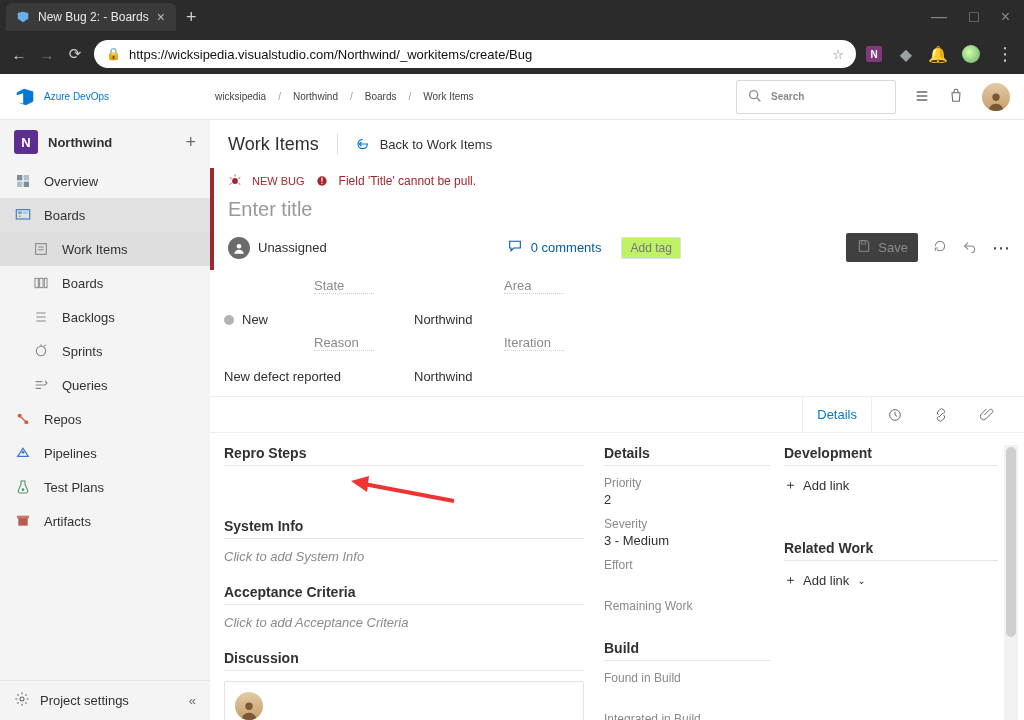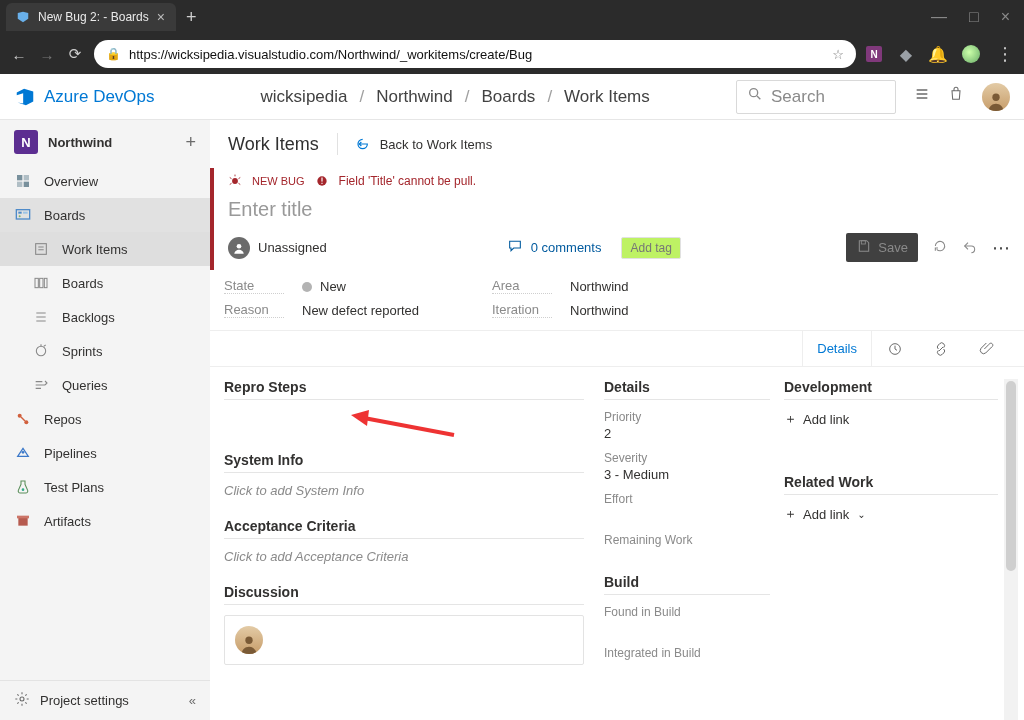--- a/index.html
+++ b/index.html
@@ -19,27 +19,27 @@
   .omnibox .lock { color:#4a4a4a; font-size:12px; margin-right:8px; }
   .omnibox .url-dim { color:#111; }
   .omnibox .star { margin-left:auto; color:#7a7a7a; }
   .exticons { display:flex; gap:16px; align-items:center; }
   .ext { width:16px; height:16px; display:inline-flex; align-items:center; justify-content:center; }
   .ext.onenote { background:#80397b; border-radius:2px; font-size:10px; color:#fff; font-weight:700; }
   .avatar-sm { width:18px; height:18px; border-radius:50%; background: radial-gradient(circle at 40% 40%, #cfa, #6a6); }
   .kebab { color:#cfcfcf; font-size:18px; }
 
   
-  .az-header { display:flex; align-items:center; height:46px; border-bottom:1px solid #e6e6e6; padding:0 14px; font-size:17px; color:#323130; }
+  .az-header { display:flex; align-items:center; height:46px; border-bottom:1px solid #e6e6e6; padding:0 14px; font-size:10px; color:#323130; }
   .az-logo { display:flex; align-items:center; gap:8px; color:#0078d4; font-weight:400; }
   .az-logo svg { width:22px; height:22px; }
   .breadcrumbs { display:flex; align-items:center; gap:12px; margin-left:106px; color:#424242; }
   .breadcrumbs .sep { color:#a0a0a0; }
   .bc-item { color:#424242; }
-  .searchbox { margin-left:auto; display:flex; align-items:center; gap:8px; border:1px solid #d9d9d9; height:30px; width:160px; padding:16px 10px; color:#8a8a8a; border-radius:2px; }
+  .searchbox { margin-left:auto; display:flex; align-items:center; gap:8px; border:1px solid #d9d9d9; height:30px; width:160px; padding:16px 10px; color:#8a8a8a; border-radius:2px;font-weight:bold; }
   .hdr-right { display:flex; align-items:center; gap:18px; margin-left:18px; color:#6b6b6b; }
   .avatar-lg { width:28px; height:28px; border-radius:50%; background:linear-gradient(#e3cba6,#c79d6a); overflow:hidden; display:flex; align-items:flex-end; justify-content:center; }
   .avatar-lg svg { width:22px; height:22px; }
 
   
   .shell { display:flex; height:calc(720px - 34px - 40px - 46px); }
 
   
   .sidebar { width:210px; background:#f4f4f4; display:flex; flex-direction:column; font-size:13px; color:#323130; }
   .project-row { display:flex; align-items:center; justify-content:space-between; height:44px; padding:0 14px; }
@@ -71,21 +71,21 @@
   .meta-row { display:flex; align-items:center; padding:4px 14px 8px 14px; border-left:4px solid #a4262c; font-size:13px; color:#323130; }
   .assignee { display:flex; align-items:center; gap:8px; }
   .assignee .pill { width:22px; height:22px; border-radius:50%; background:#6b6b6b; color:#fff; display:flex; align-items:center; justify-content:center; }
   .meta-mid { display:flex; align-items:center; gap:8px; margin-left:180px; color:#005a9e; }
   .addtag { margin-left:12px; border:1px solid #e1e1e1; padding:3px 8px; font-size:12px; color:#767676; background:#bef264; border-radius:2px; }
   .meta-right { margin-left:auto; display:flex; align-items:center; gap:14px; color:#8a8a8a; }
   .save-btn { display:flex; align-items:center; gap:6px; background:#404040; color:#8a8a8a; padding:5px 10px; border-radius:2px; font-size:13px; }
   .more { font-size:18px; color:#424242; }
 
   .field-row { display:flex; padding:8px 14px 12px 14px; font-size:13px; border-bottom:1px solid #eee; }
-  .field-row .pair { display:flex; align-items:flex-end; gap:18px; }
+  .field-row .pair { display:flex; align-items:flex-end; gap:18px;flex-direction:column; }
   .field-row .lab { color:#8a8a8a; width:60px; border-bottom:1px dotted #cfcfcf; }
   .field-row .val { color:#323130; width:150px; }
   .field-row .col2 { margin-left:40px; }
   .dot-new { width:10px; height:10px; border-radius:50%; background:#b3b3b3; margin-right:8px; }
 
   .tabsrow { display:flex; justify-content:flex-end; padding:0 14px; border-bottom:1px solid #eee; height:36px; align-items:flex-end; }
   .witab { height:36px; display:flex; align-items:center; padding:0 14px; font-size:13px; color:#6b6b6b; border:1px solid transparent; border-bottom:none; cursor:pointer; }
   .witab.active { color:#0078d4; border-color:#eee; background:#fff; }
 
   .content { flex:1; display:flex; padding:12px 6px 0 14px; font-size:13px; color:#323130; overflow:hidden; }

